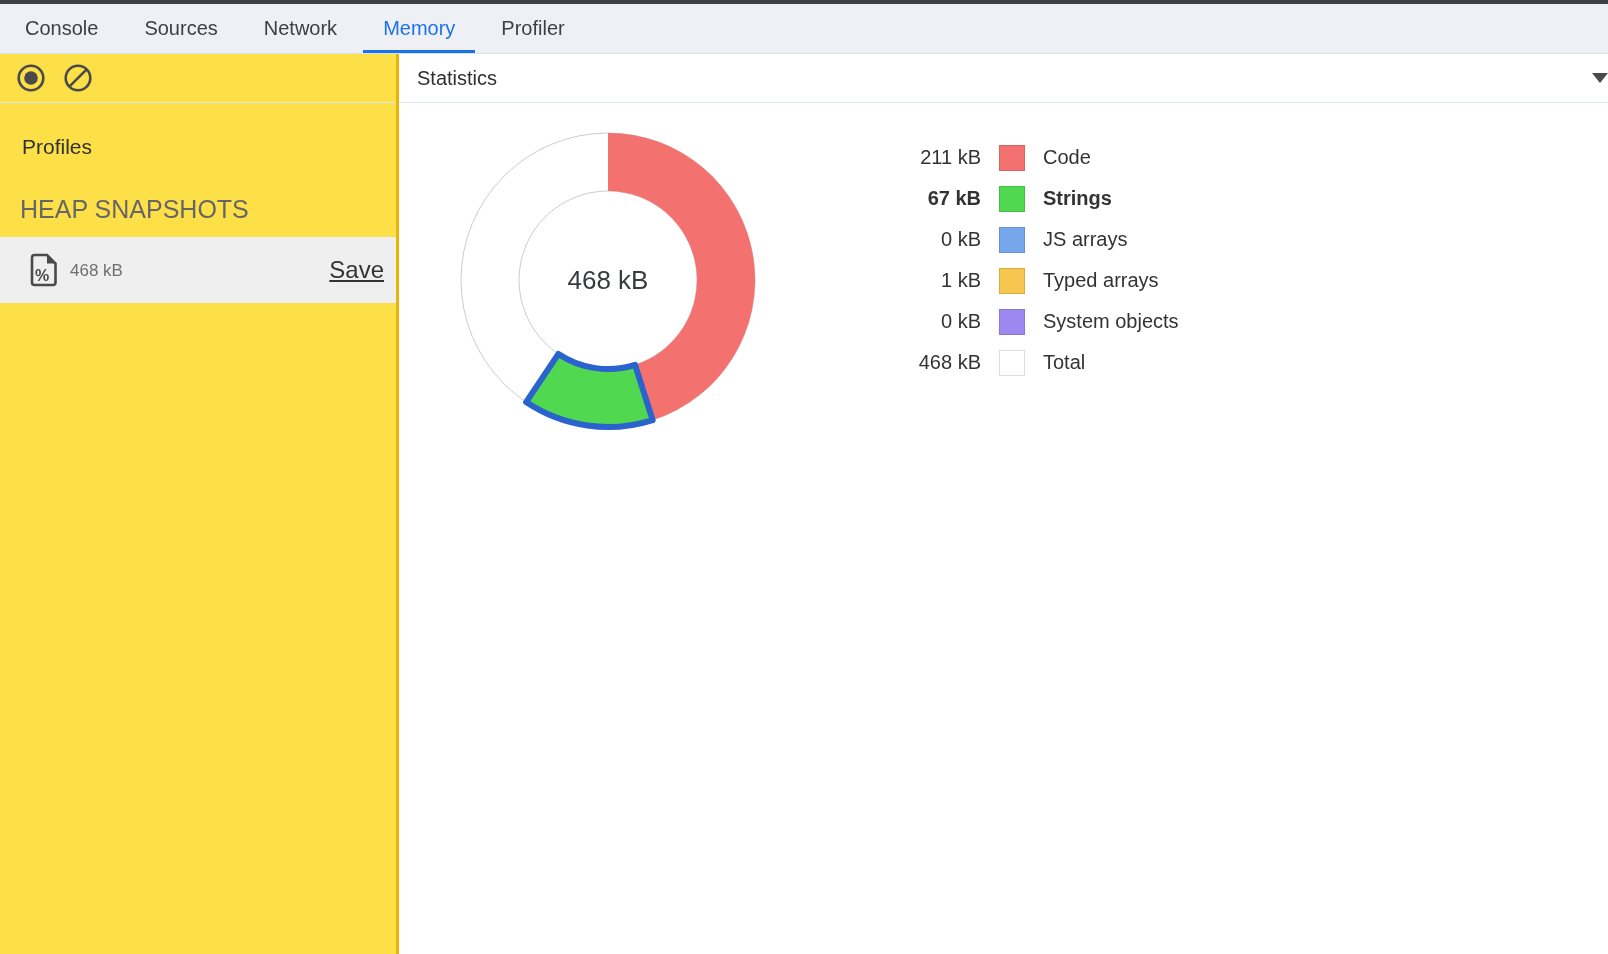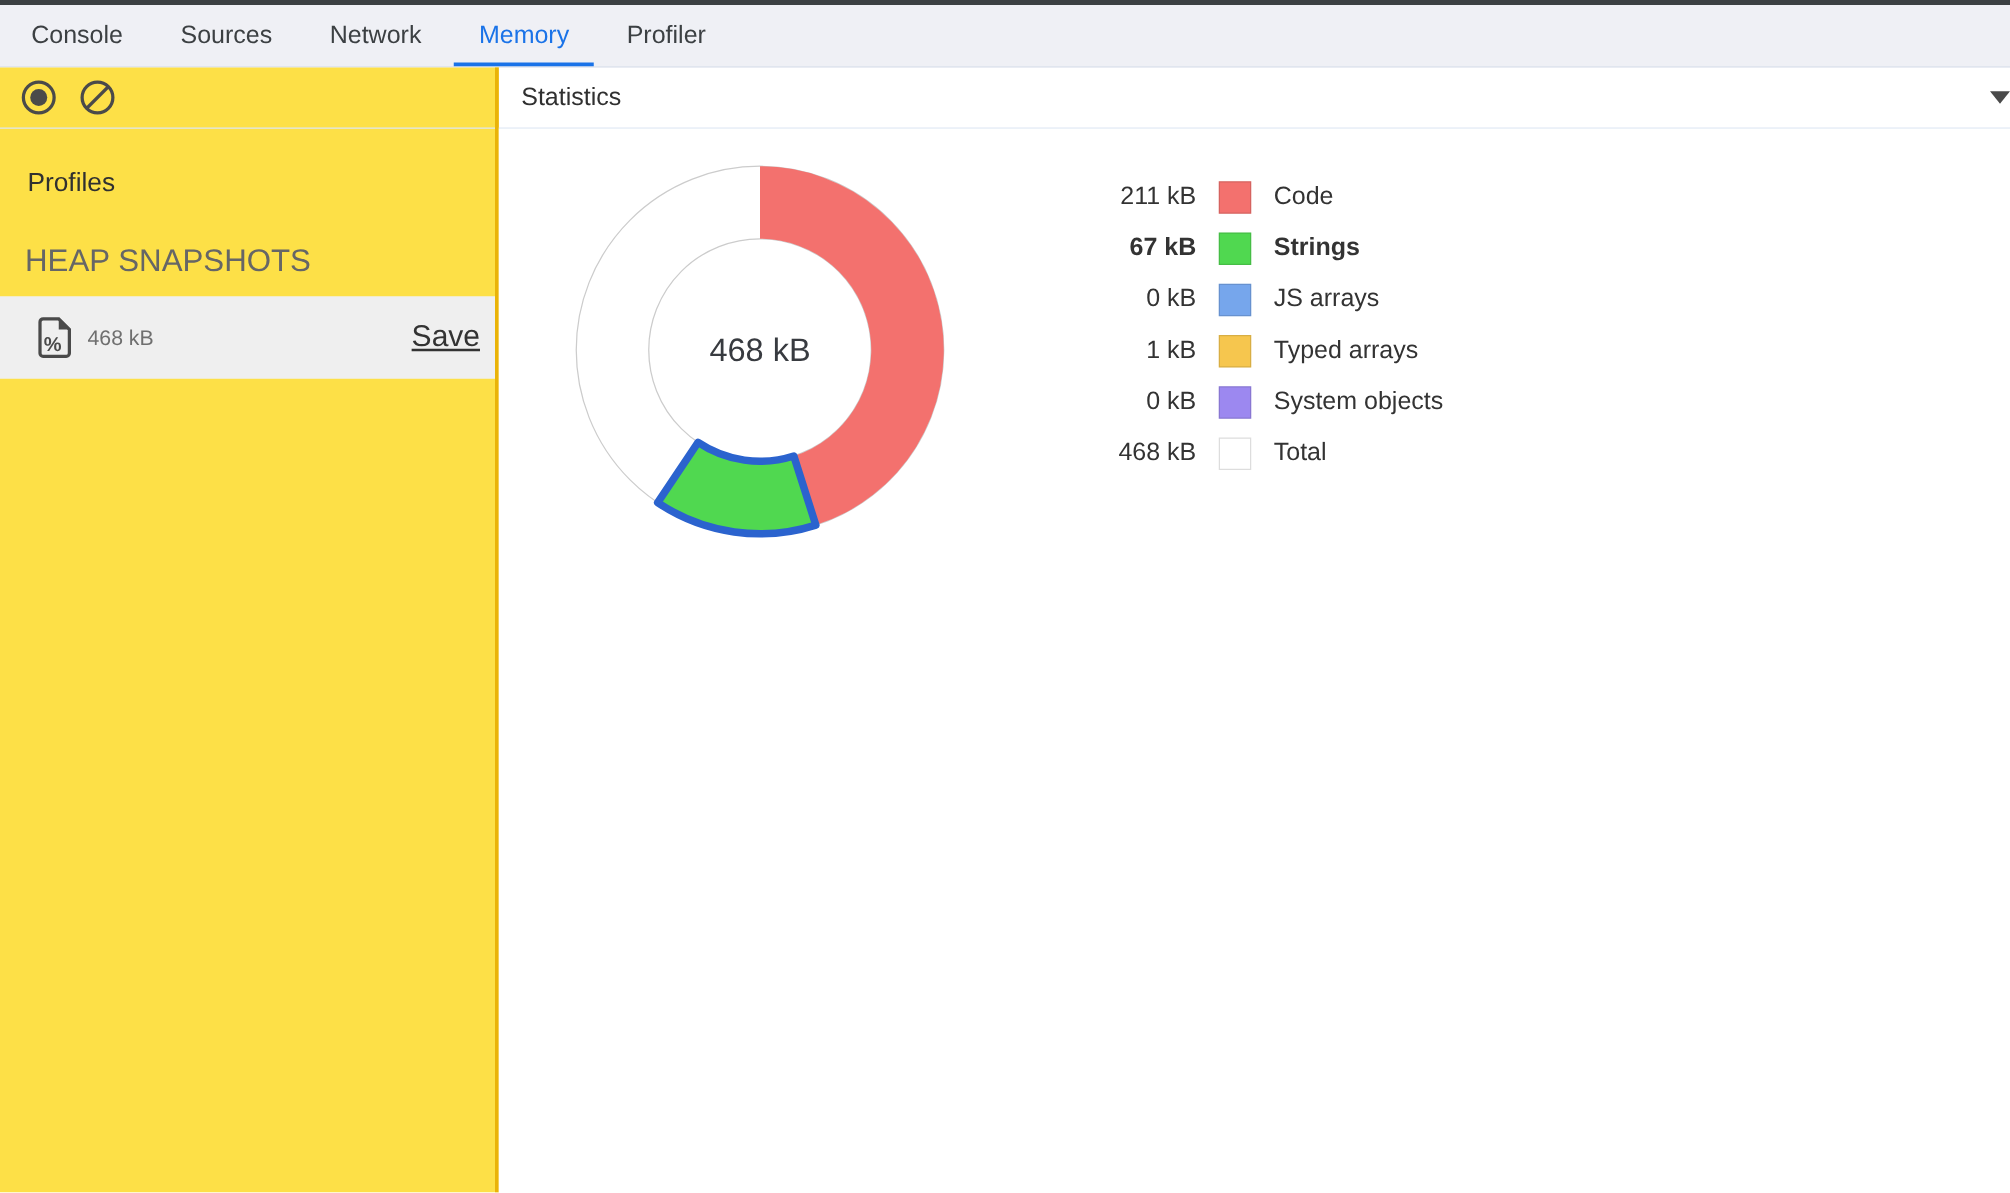--- a/index.html
+++ b/index.html
@@ -37,21 +37,21 @@
                   display:flex; align-items:center; padding-left:18px; cursor:pointer;justify-content:space-between; }
   .stats-label { font-size:20px; color:#303030; }
   .stats-caret { margin-left:36px; width:0; height:0; border-left:8px solid transparent;
                  border-right:8px solid transparent; border-top:10px solid #4a4a4a; }
 
   .chart-area { position:relative; flex:1; background:#fff; }
   .donut-svg { position:absolute; left:49px; top:17px; }
   .center-label { position:absolute; left:49px; top:162px; width:320px; height:30px; line-height:30px;
                   text-align:center; font-size:26px; color:#383b40; pointer-events:none; }
 
-  .legend { position:absolute; left:460px; top:34px; }
+  .legend { position:absolute; left:484px; top:34px; }
   .legend-row { display:flex; align-items:center; height:41px; font-size:20px; color:#333; cursor:default; }
   .legend-row.bold { font-weight:bold; }
   .legend-value { width:98px; text-align:right; }
   .legend-swatch { width:26px; height:26px; margin-left:18px; border:1px solid rgba(0,0,0,0.12); flex:none; }
   .legend-label { margin-left:18px; white-space:nowrap; }
 </style>
 </head>
 <body>
 
 <div class="app">

